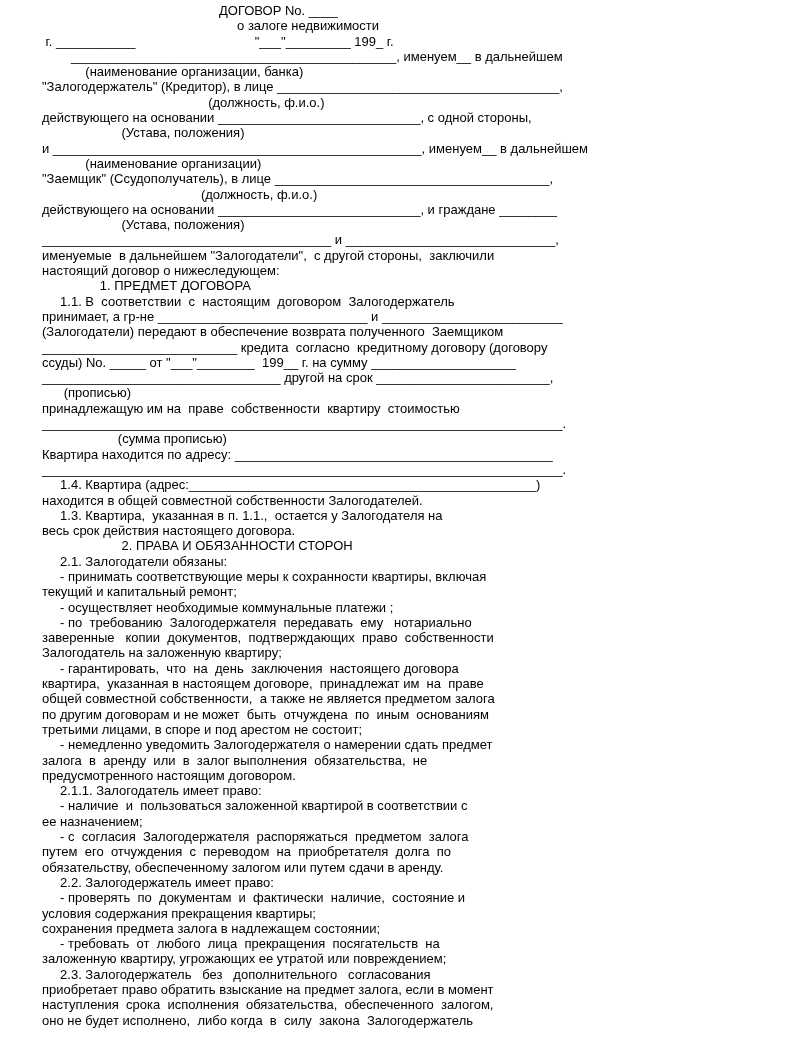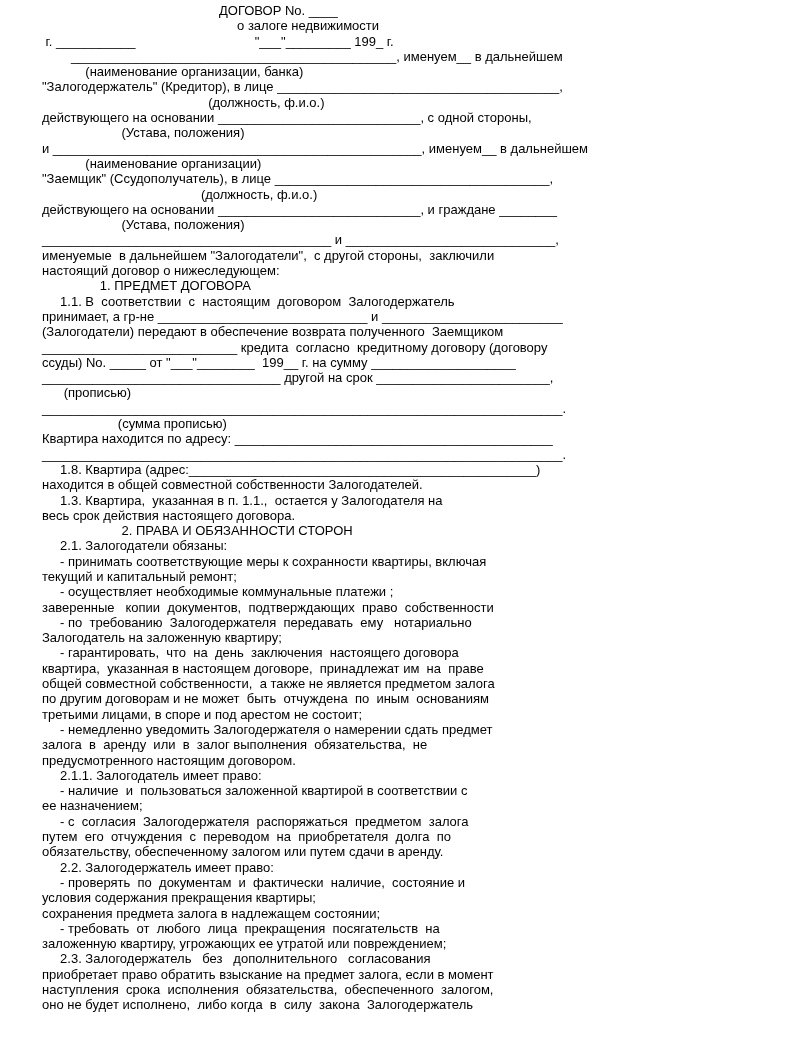--- a/index.html
+++ b/index.html
@@ -52,35 +52,36 @@
       <div class="line">именуемые  в дальнейшем "Залогодатели",  с другой стороны,  заключили</div>
       <div class="line">настоящий договор о нижеследующем:</div>
       <div class="line">                1. ПРЕДМЕТ ДОГОВОРА</div>
       <div class="line">     1.1. В  соответствии  с  настоящим  договором  Залогодержатель</div>
       <div class="line">принимает, а гр-не _____________________________ и _________________________</div>
       <div class="line">(Залогодатели) передают в обеспечение возврата полученного  Заемщиком</div>
       <div class="line">___________________________ кредита  согласно  кредитному договору (договору</div>
       <div class="line">ссуды) No. _____ от "___"________  199__ г. на сумму ____________________</div>
       <div class="line">_________________________________ другой на срок ________________________,</div>
       <div class="line">      (прописью)</div>
+      <div class="line">принадлежащую им на  праве  собственности  квартиру  стоимостью</div>
       <div class="line">________________________________________________________________________.</div>
       <div class="line">                     (сумма прописью)</div>
       <div class="line">Квартира находится по адресу: ____________________________________________</div>
       <div class="line">________________________________________________________________________.</div>
-      <div class="line">     1.8. Квартира (адрес:________________________________________________)</div>
+      <div class="line">     1.4. Квартира (адрес:________________________________________________)</div>
       <div class="line">находится в общей совместной собственности Залогодателей.</div>
       <div class="line">     1.3. Квартира,  указанная в п. 1.1.,  остается у Залогодателя на</div>
       <div class="line">весь срок действия настоящего договора.</div>
       <div class="line">                      2. ПРАВА И ОБЯЗАННОСТИ СТОРОН</div>
       <div class="line">     2.1. Залогодатели обязаны:</div>
       <div class="line">     - принимать соответствующие меры к сохранности квартиры, включая</div>
       <div class="line">текущий и капитальный ремонт;</div>
       <div class="line">     - осуществляет необходимые коммунальные платежи ;</div>
+      <div class="line">     - по  требованию  Залогодержателя  передавать  ему   нотариально</div>
       <div class="line">заверенные   копии  документов,  подтверждающих  право  собственности</div>
-      <div class="line">     - по  требованию  Залогодержателя  передавать  ему   нотариально</div>
       <div class="line">Залогодатель на заложенную квартиру;</div>
       <div class="line">     - гарантировать,  что  на  день  заключения  настоящего договора</div>
       <div class="line">квартира,  указанная в настоящем договоре,  принадлежат им  на  праве</div>
       <div class="line">общей совместной собственности,  а также не является предметом залога</div>
       <div class="line">по другим договорам и не может  быть  отчуждена  по  иным  основаниям</div>
       <div class="line">третьими лицами, в споре и под арестом не состоит;</div>
       <div class="line">     - немедленно уведомить Залогодержателя о намерении сдать предмет</div>
       <div class="line">залога  в  аренду  или  в  залог выполнения  обязательства,  не</div>
       <div class="line">предусмотренного настоящим договором.</div>
       <div class="line">     2.1.1. Залогодатель имеет право:</div>

